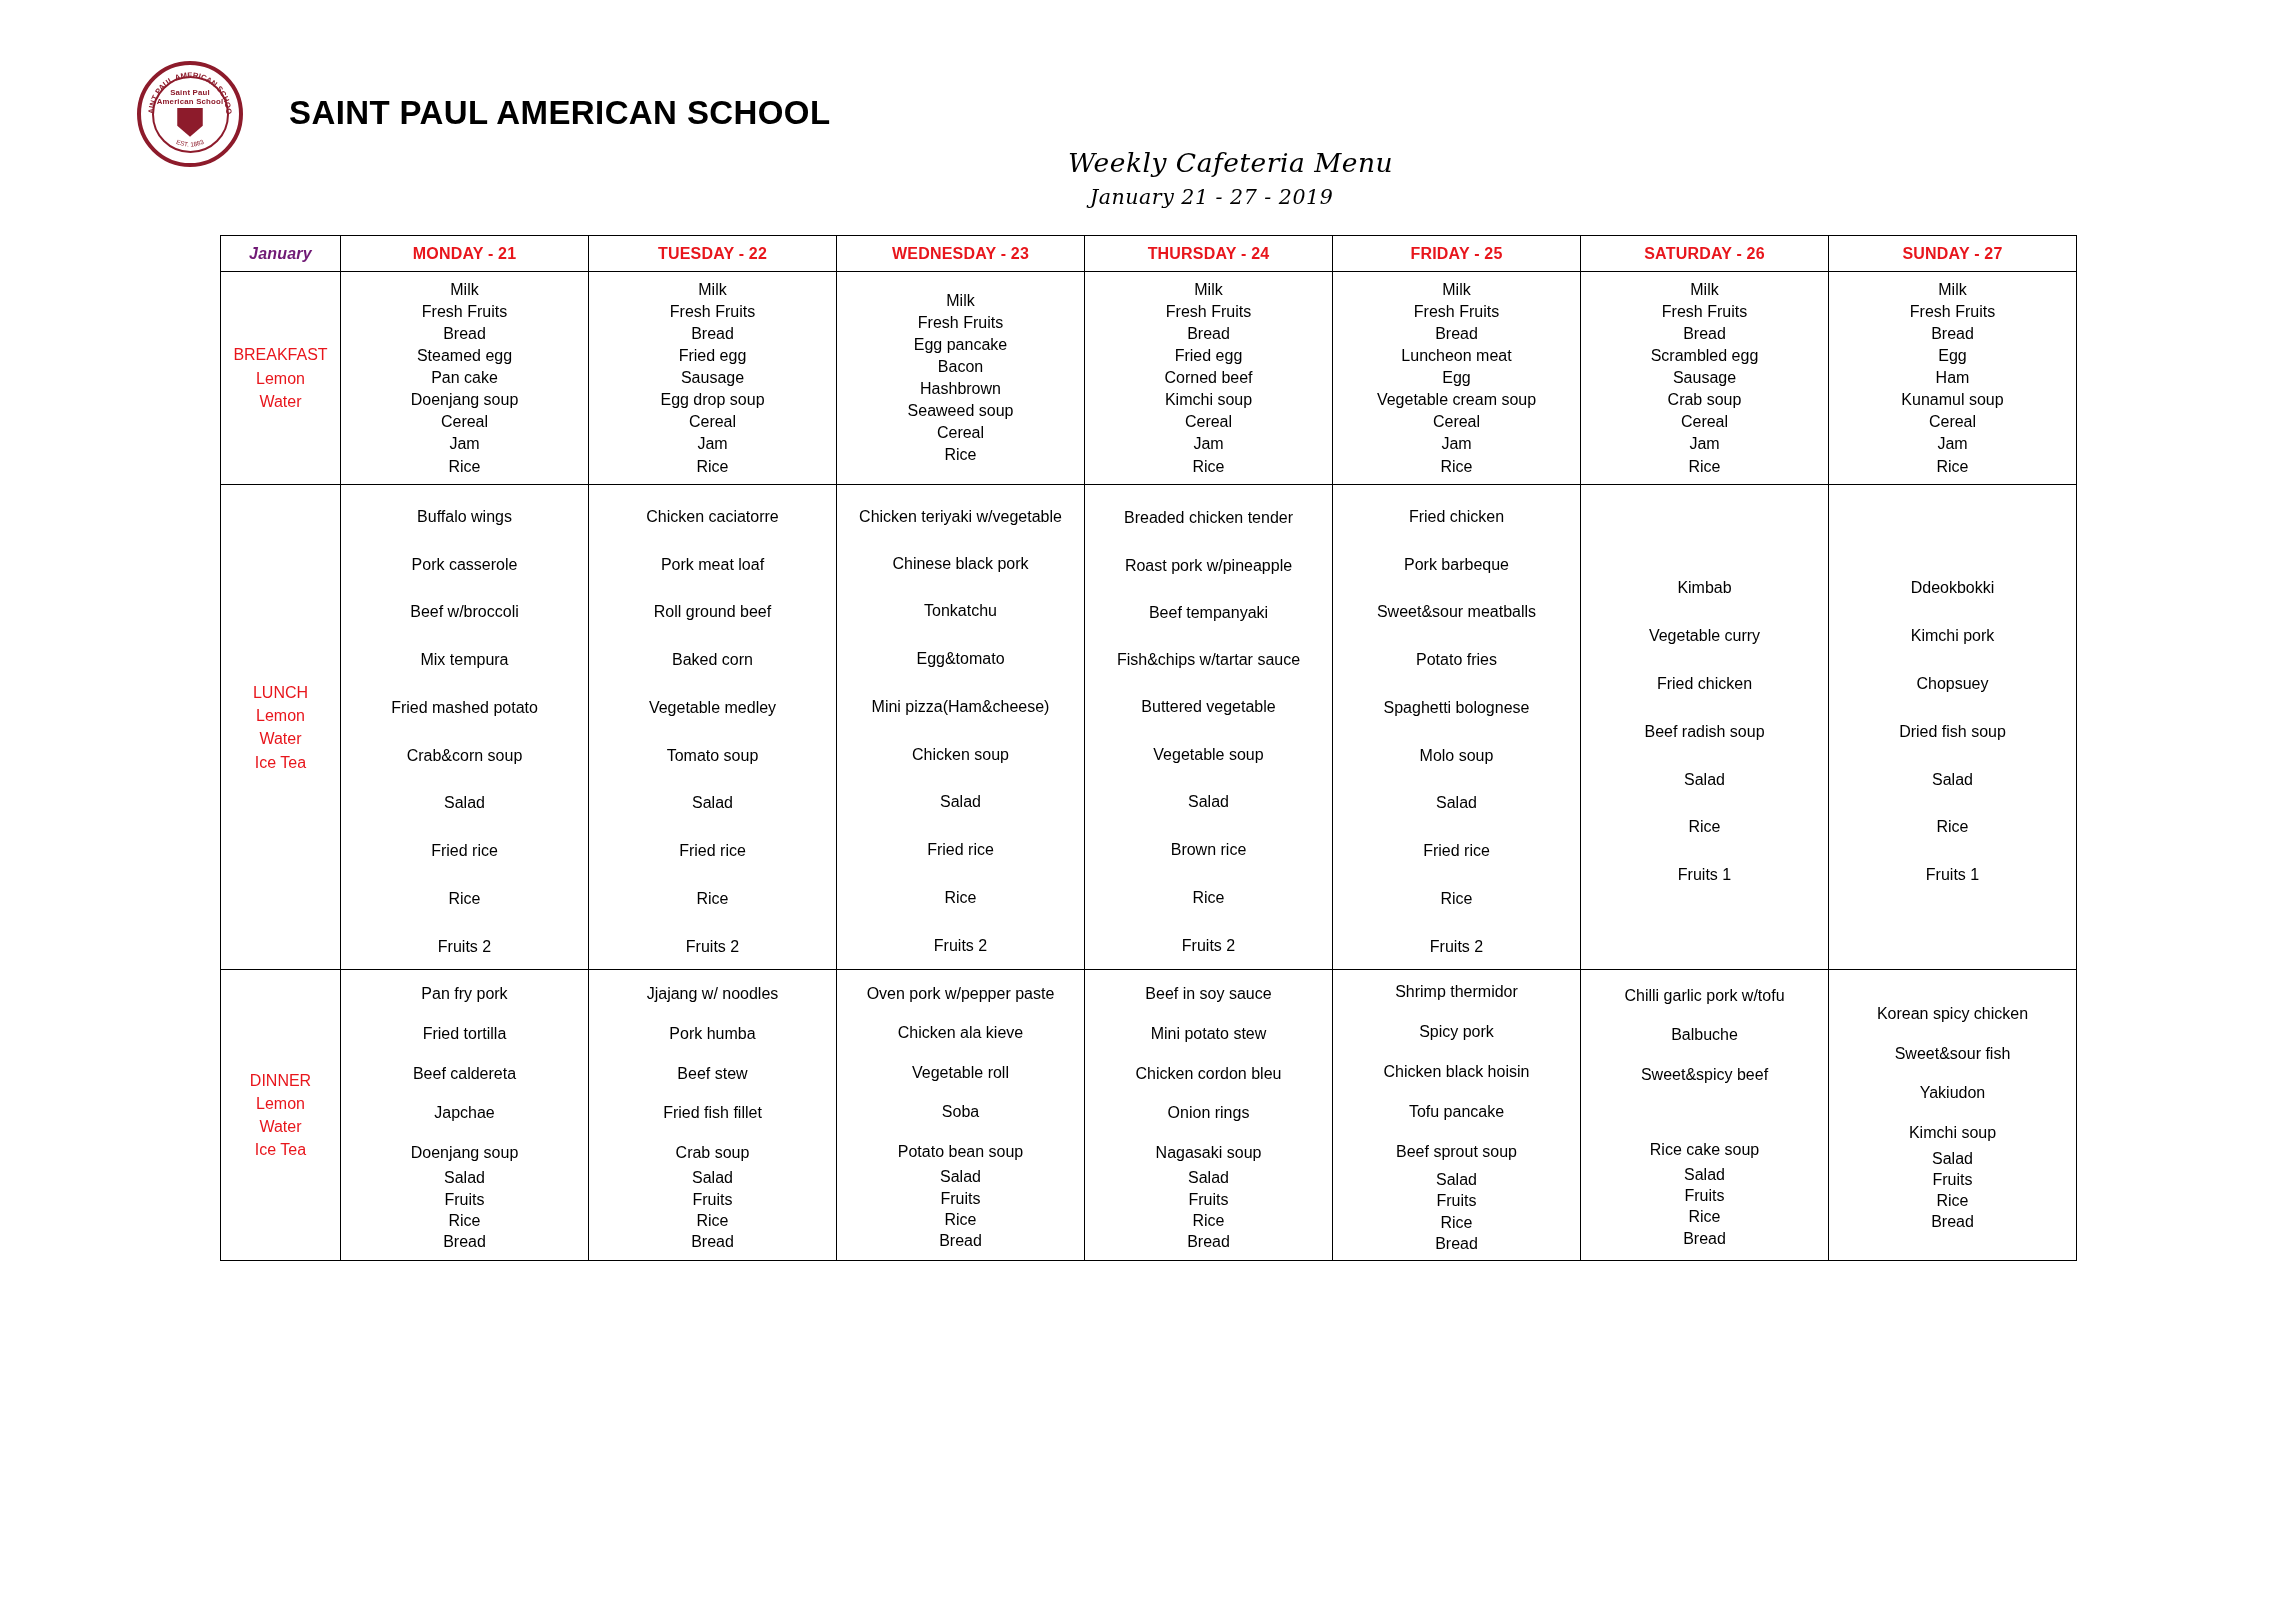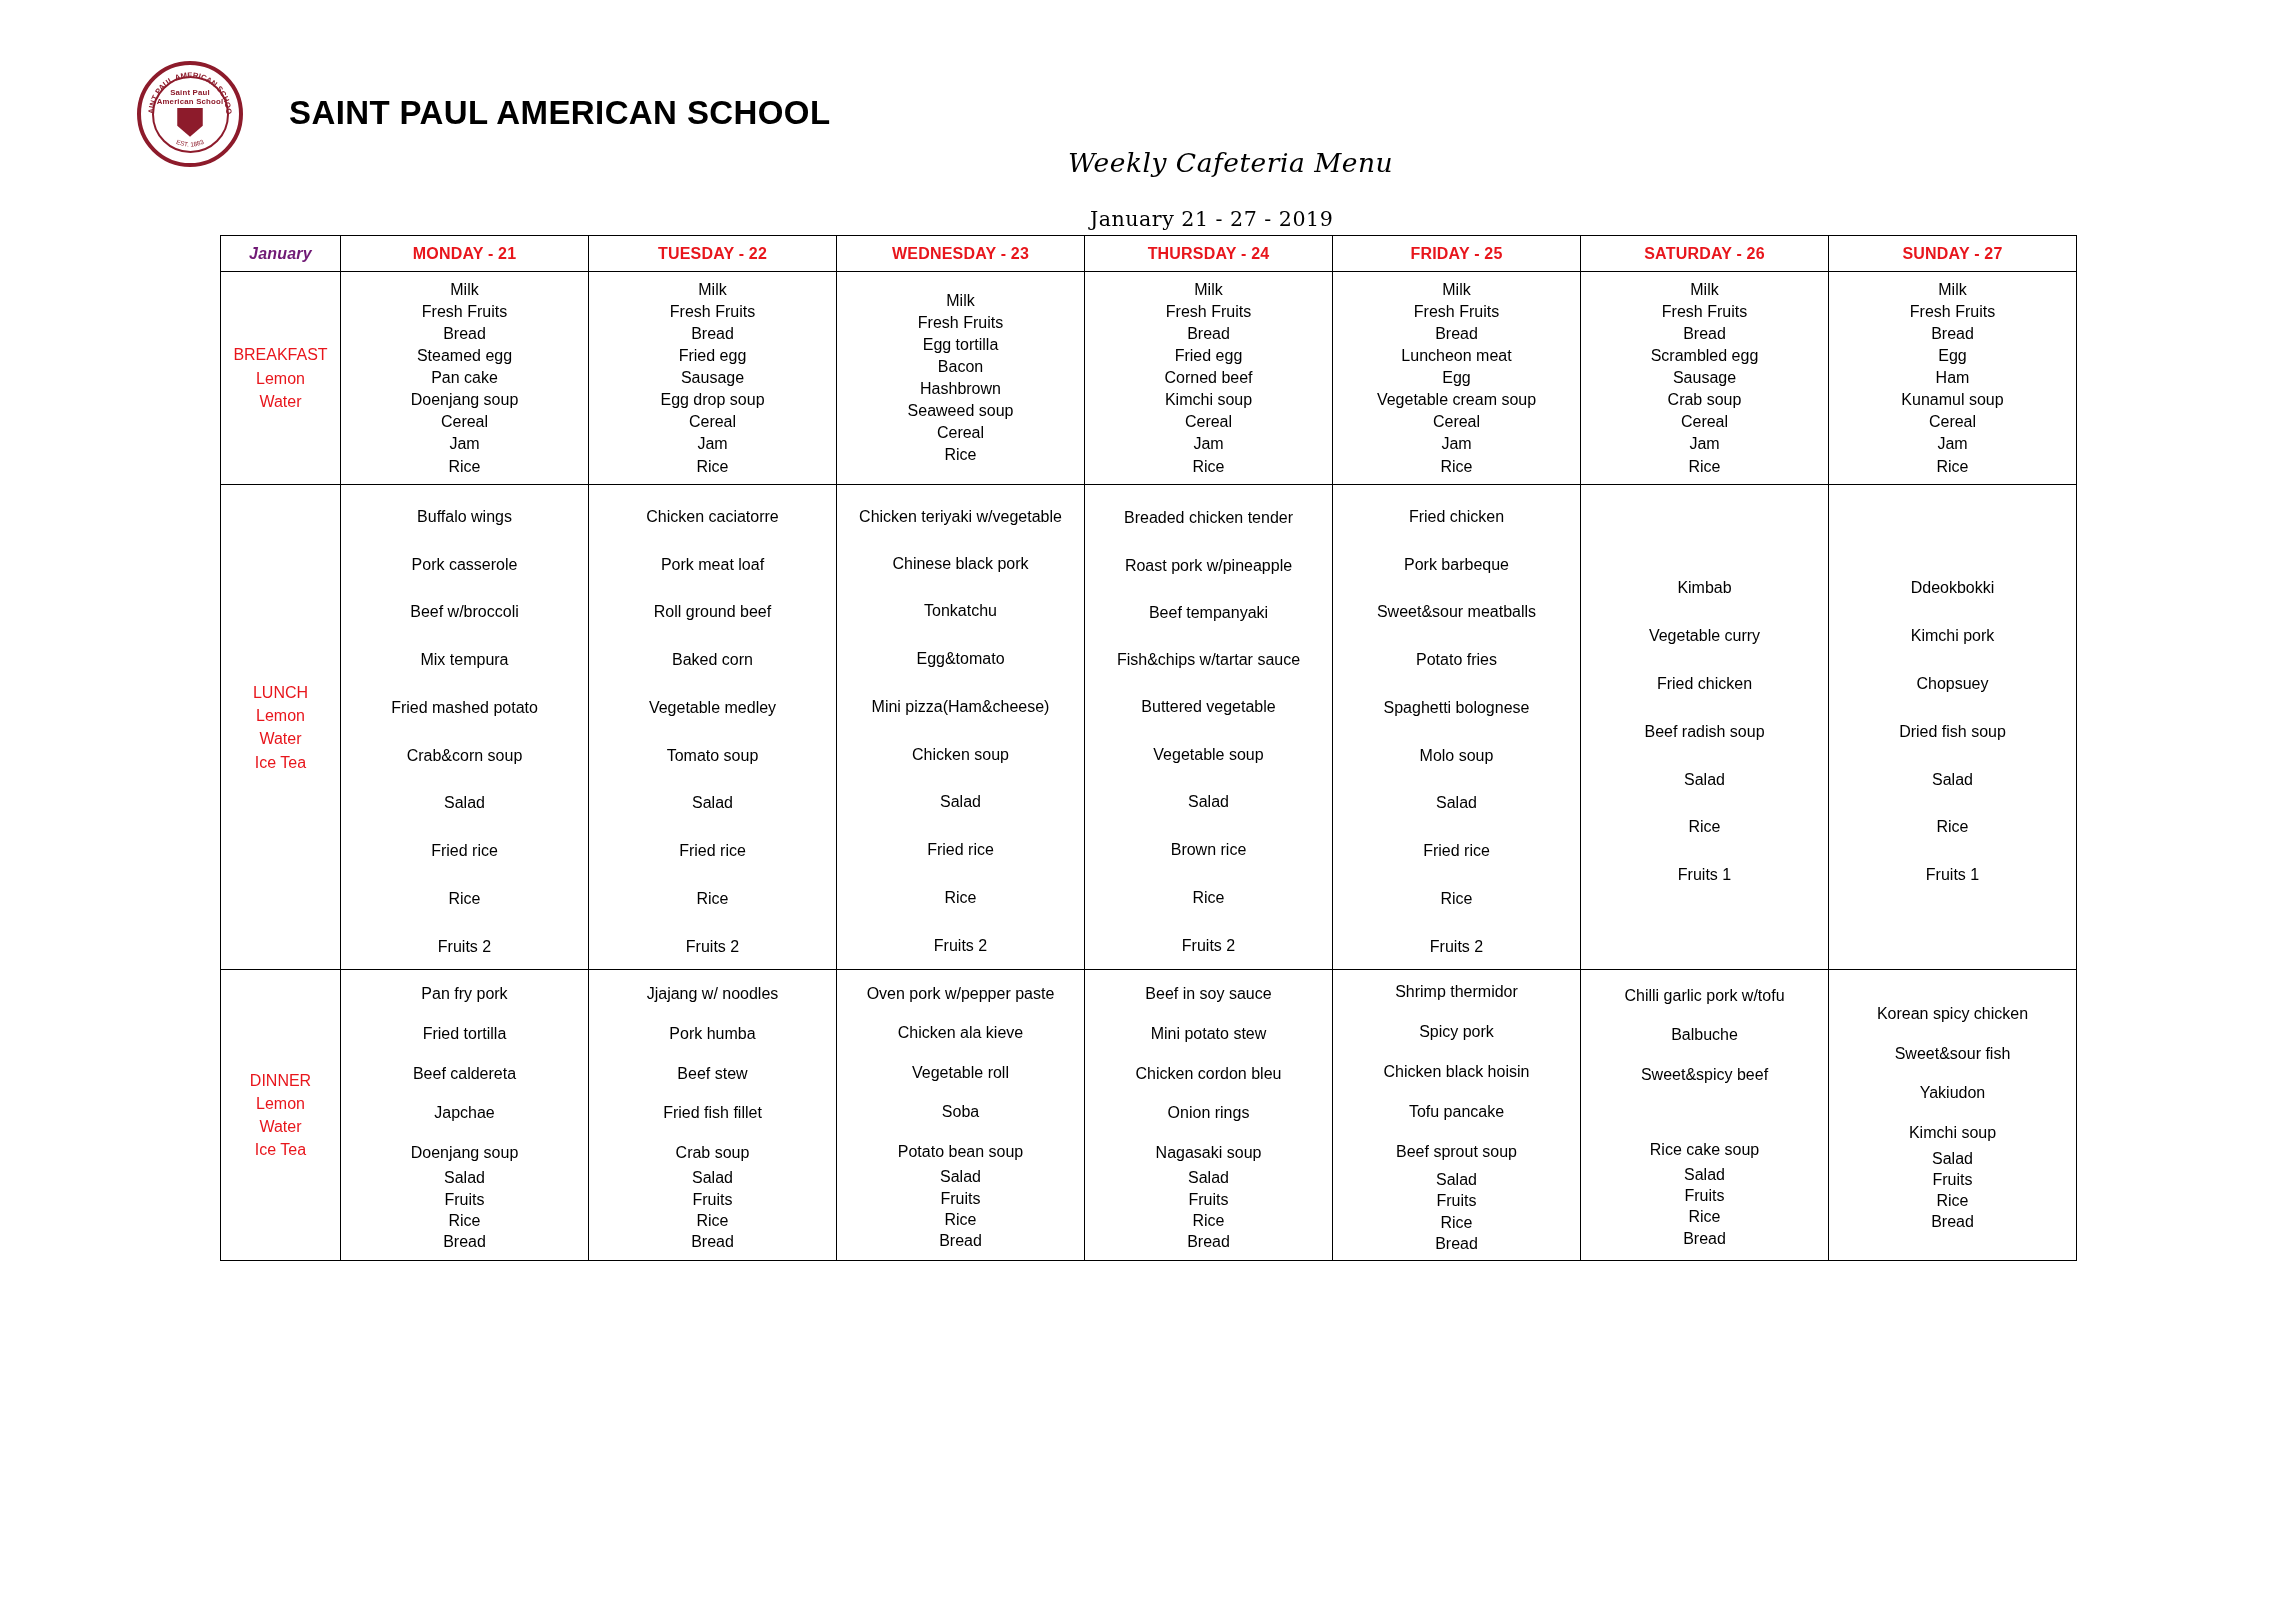--- a/index.html
+++ b/index.html
@@ -87,22 +87,23 @@
     top: 147px;
     font-family: "DejaVu Serif", serif;
     font-style: italic;
     font-weight: normal;
     font-size: 26.5px;
     letter-spacing: 0.5px;
   }
   .menu-dates {
     position: absolute;
     left: 1090px;
-    top: 207px;
+    top: 185px;
     font-family: "DejaVu Serif", serif;
+    font-style: italic;
     font-size: 20.6px;
     letter-spacing: 0.5px;
   }
 
   
   table.menu {
     position: absolute;
     left: 220px;
     top: 235px;
     width: 1856px;
@@ -245,21 +246,21 @@
               <span class="it">Egg drop soup</span>
               <span class="it">Cereal</span>
               <span class="it">Jam</span>
               <span class="it">Rice</span>
             </div>
           </td>
           <td class="meal">
             <div class="cell-list">
               <span class="it">Milk</span>
               <span class="it">Fresh Fruits</span>
-              <span class="it">Egg tortilla</span>
+              <span class="it">Egg pancake</span>
               <span class="it">Bacon</span>
               <span class="it">Hashbrown</span>
               <span class="it">Seaweed soup</span>
               <span class="it">Cereal</span>
               <span class="it">Rice</span>
             </div>
           </td>
           <td class="meal">
             <div class="cell-list">
               <span class="it">Milk</span>

